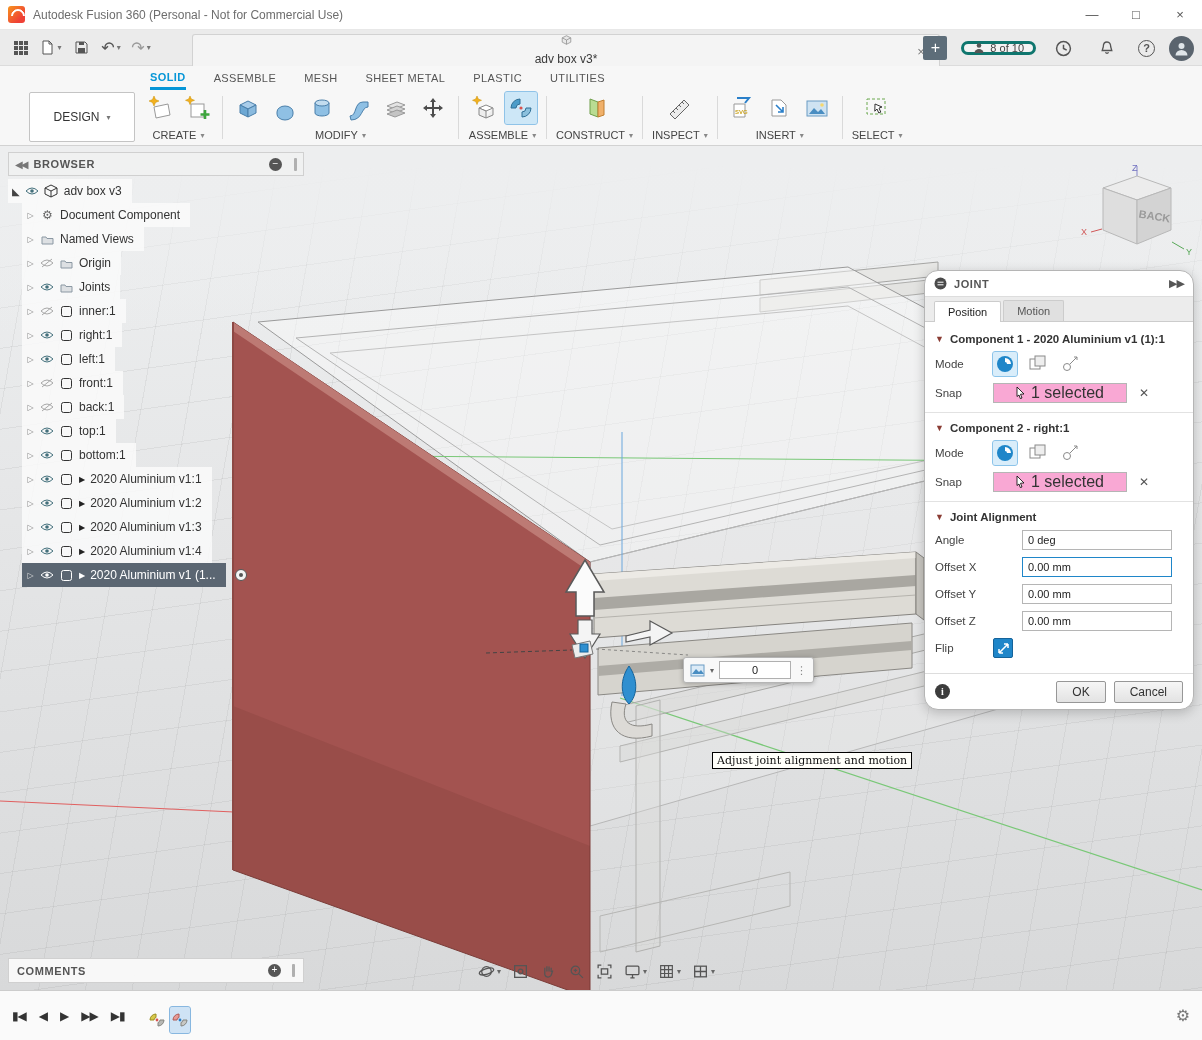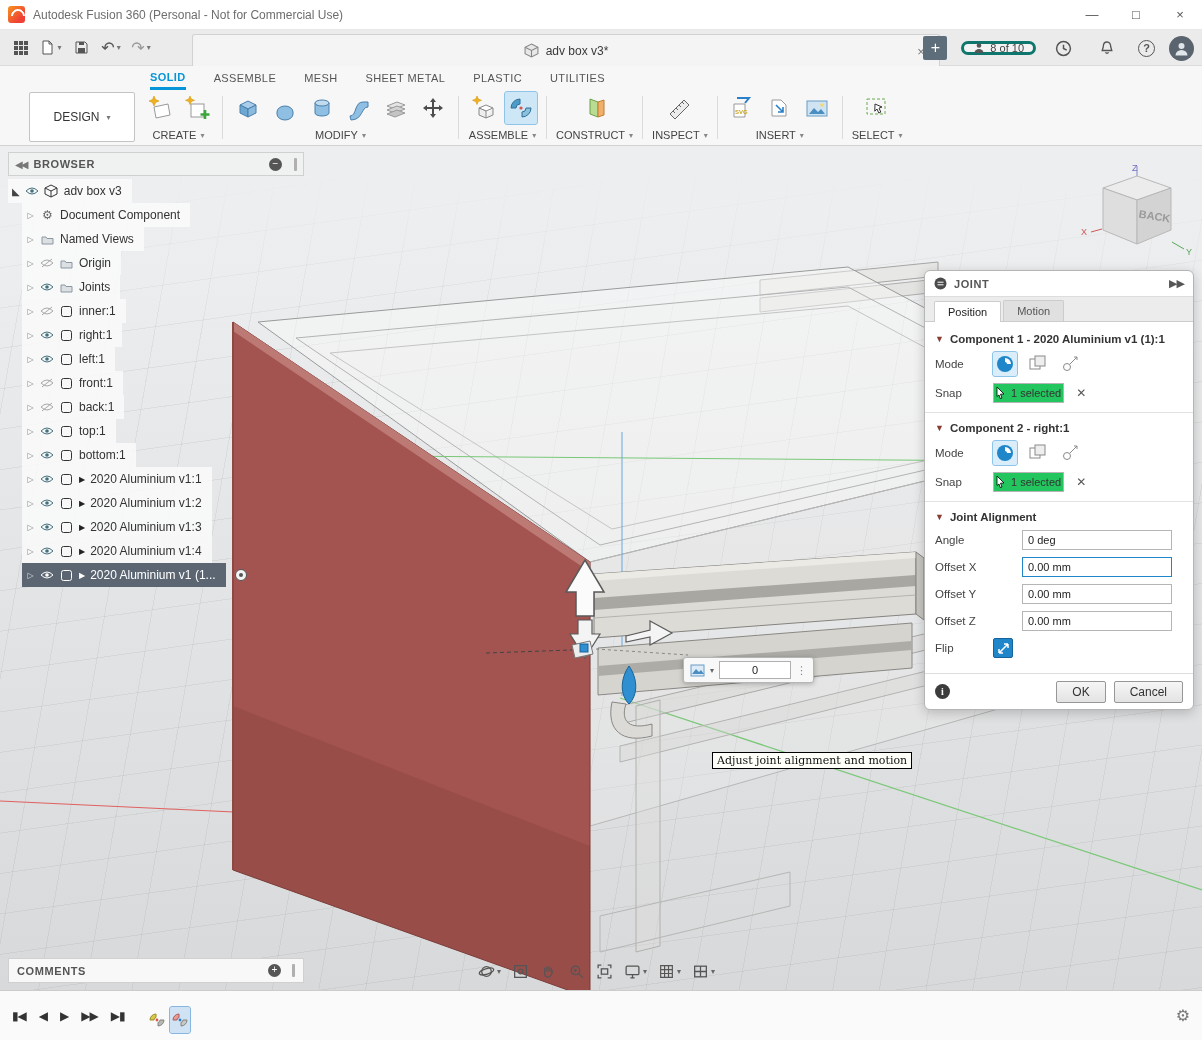--- a/index.html
+++ b/index.html
@@ -21,21 +21,21 @@
 
   
   .appbar { height:36px; background:#ebebeb; position:relative; display:flex; align-items:center;
     padding-left:8px; border-bottom:1px solid #dcdcdc;}
   .qa-icon { width:26px; height:26px; display:flex; align-items:center; justify-content:center;
     color:#555; gap:2px; margin-right:4px; }
   .qa-icon .caret { font-size:8px; color:#777; }
   .undo-glyph { font-size:16px; color:#555; line-height:1; }
   .tabstrip { position:absolute; left:192px; top:4px; width:748px; height:32px;
     background:#f4f4f4; border:1px solid #d2d2d2; border-bottom:none; border-radius:3px 3px 0 0;
-    display:flex; align-items:center; justify-content:center; gap:7px; }
+    display:flex; align-items:center; justify-content:center; gap:7px;flex-direction:column; }
   .tab-title { font-size:12px; color:#3a3a3a; }
   .tab-close { position:absolute; right:10px; top:8px; font-size:13px; color:#777;
     width:16px; height:16px; display:flex; align-items:center; justify-content:center; }
   .appbar-right { position:absolute; right:8px; top:0; height:36px; display:flex; align-items:center; gap:14px; }
   .plus-btn { width:24px; height:24px; background:#5d6d79; color:#fff; font-size:16px;
     display:flex; align-items:center; justify-content:center; border-radius:2px; }
   .doc-count { display:flex; align-items:center; gap:5px; font-size:11px; color:#444;
     border:3px solid #0f766e; background:#f3f3f3; border-radius:11px; height:14px; padding:0 9px; }
   .round-help { width:17px; height:17px; border:1.5px solid #555; border-radius:50%;
     font-size:11px; font-weight:bold; color:#555; display:flex; align-items:center; justify-content:center; }
@@ -96,41 +96,41 @@
   .link-arrow { font-size:8px; color:#222; }
   .b-row.selected .link-arrow { color:#fff; }
   .gear-ch { font-size:12px; color:#666; line-height:1;}
   .ground-ic { margin-left:8px; display:flex; }
 
   
   .viewcube { position:absolute; left:1078px; top:16px; width:120px; height:100px; }
 
   
   .joint { position:absolute; left:924px; top:124px; width:270px; background:#fff;
-    border:1px solid #b5b5b5; border-radius:6px; box-shadow:0 3px 12px rgba(0,0,0,.2); }
+    border:1px solid #b5b5b5; border-radius:14px; box-shadow:0 3px 12px rgba(0,0,0,.2); }
   .joint-header { height:26px; display:flex; align-items:center; gap:7px; padding:0 9px;
     border-bottom:1px solid #ddd; }
   .joint-title { font-size:11px; font-weight:bold; color:#555; letter-spacing:.6px; }
   .joint-expand { margin-left:auto; color:#555; font-size:11px; letter-spacing:-1px;}
   .joint-tabs { height:25px; background:#ececec; display:flex; align-items:flex-end;
     gap:2px; padding-left:9px; border-bottom:1px solid #ccc; }
   .jtab { height:21px; padding:0 13px; display:flex; align-items:center; font-size:11px; color:#555;
     background:#e0e0e0; border:1px solid #ccc; border-bottom:none; border-radius:2px 2px 0 0; }
   .jtab.active { background:#fff; color:#222; position:relative; top:1px; }
   .joint-body { padding:4px 10px 8px; }
   .sec-h { display:flex; align-items:center; gap:6px; margin:7px 0 5px; }
   .sec-tri { color:#8a3c34; font-size:9px; }
   .sec-title { font-size:11.5px; color:#333; font-weight:bold; }
   .jrow { display:flex; align-items:center; margin:7px 0; }
   .jlabel { width:58px; font-size:11.5px; color:#444; flex:0 0 auto; }
   .mode-icons { display:flex; align-items:center; gap:9px; }
   .mode-btn { width:24px; height:24px; display:flex; align-items:center; justify-content:center; border-radius:2px;}
   .mode-btn.selected { background:#d9edfa; outline:1px solid #8cc4ea; }
-  .snap-btn { display:flex; align-items:center; gap:6px; height:20px; padding:0 2px;
-    border:1px solid #b5b5b5; background:#22c55e; font-size:11px; color:#333; }
+  .snap-btn { display:flex; align-items:center; gap:6px; height:20px; padding:0 22px;
+    border:1px solid #b5b5b5; background:#f9a8d4; font-size:16px; color:#333; }
   .snap-x { margin-left:12px; color:#555; font-size:12px; }
   .jdivider { height:1px; background:#e2e2e2; margin:9px -10px; }
   .jinput { width:150px; height:20px; border:1px solid #b5b5b5; font-size:11px; padding:0 5px;
     color:#222; background:#fff; font-family:"Liberation Sans",sans-serif;margin-left:29px; }
   .jinput.focused { border:1px solid #1f86c9; }
   .flip-btn { width:20px; height:20px; background:#1f86c9; border:1px solid #15639a; border-radius:2px;
     display:flex; align-items:center; justify-content:center; }
   .joint-footer { border-top:1px solid #ddd; height:36px; display:flex; align-items:center; padding:0 10px; }
   .info-ic { width:15px; height:15px; border-radius:50%; background:#3c3c3c; color:#fff;
     font-size:10px; font-weight:bold; display:flex; align-items:center; justify-content:center;

